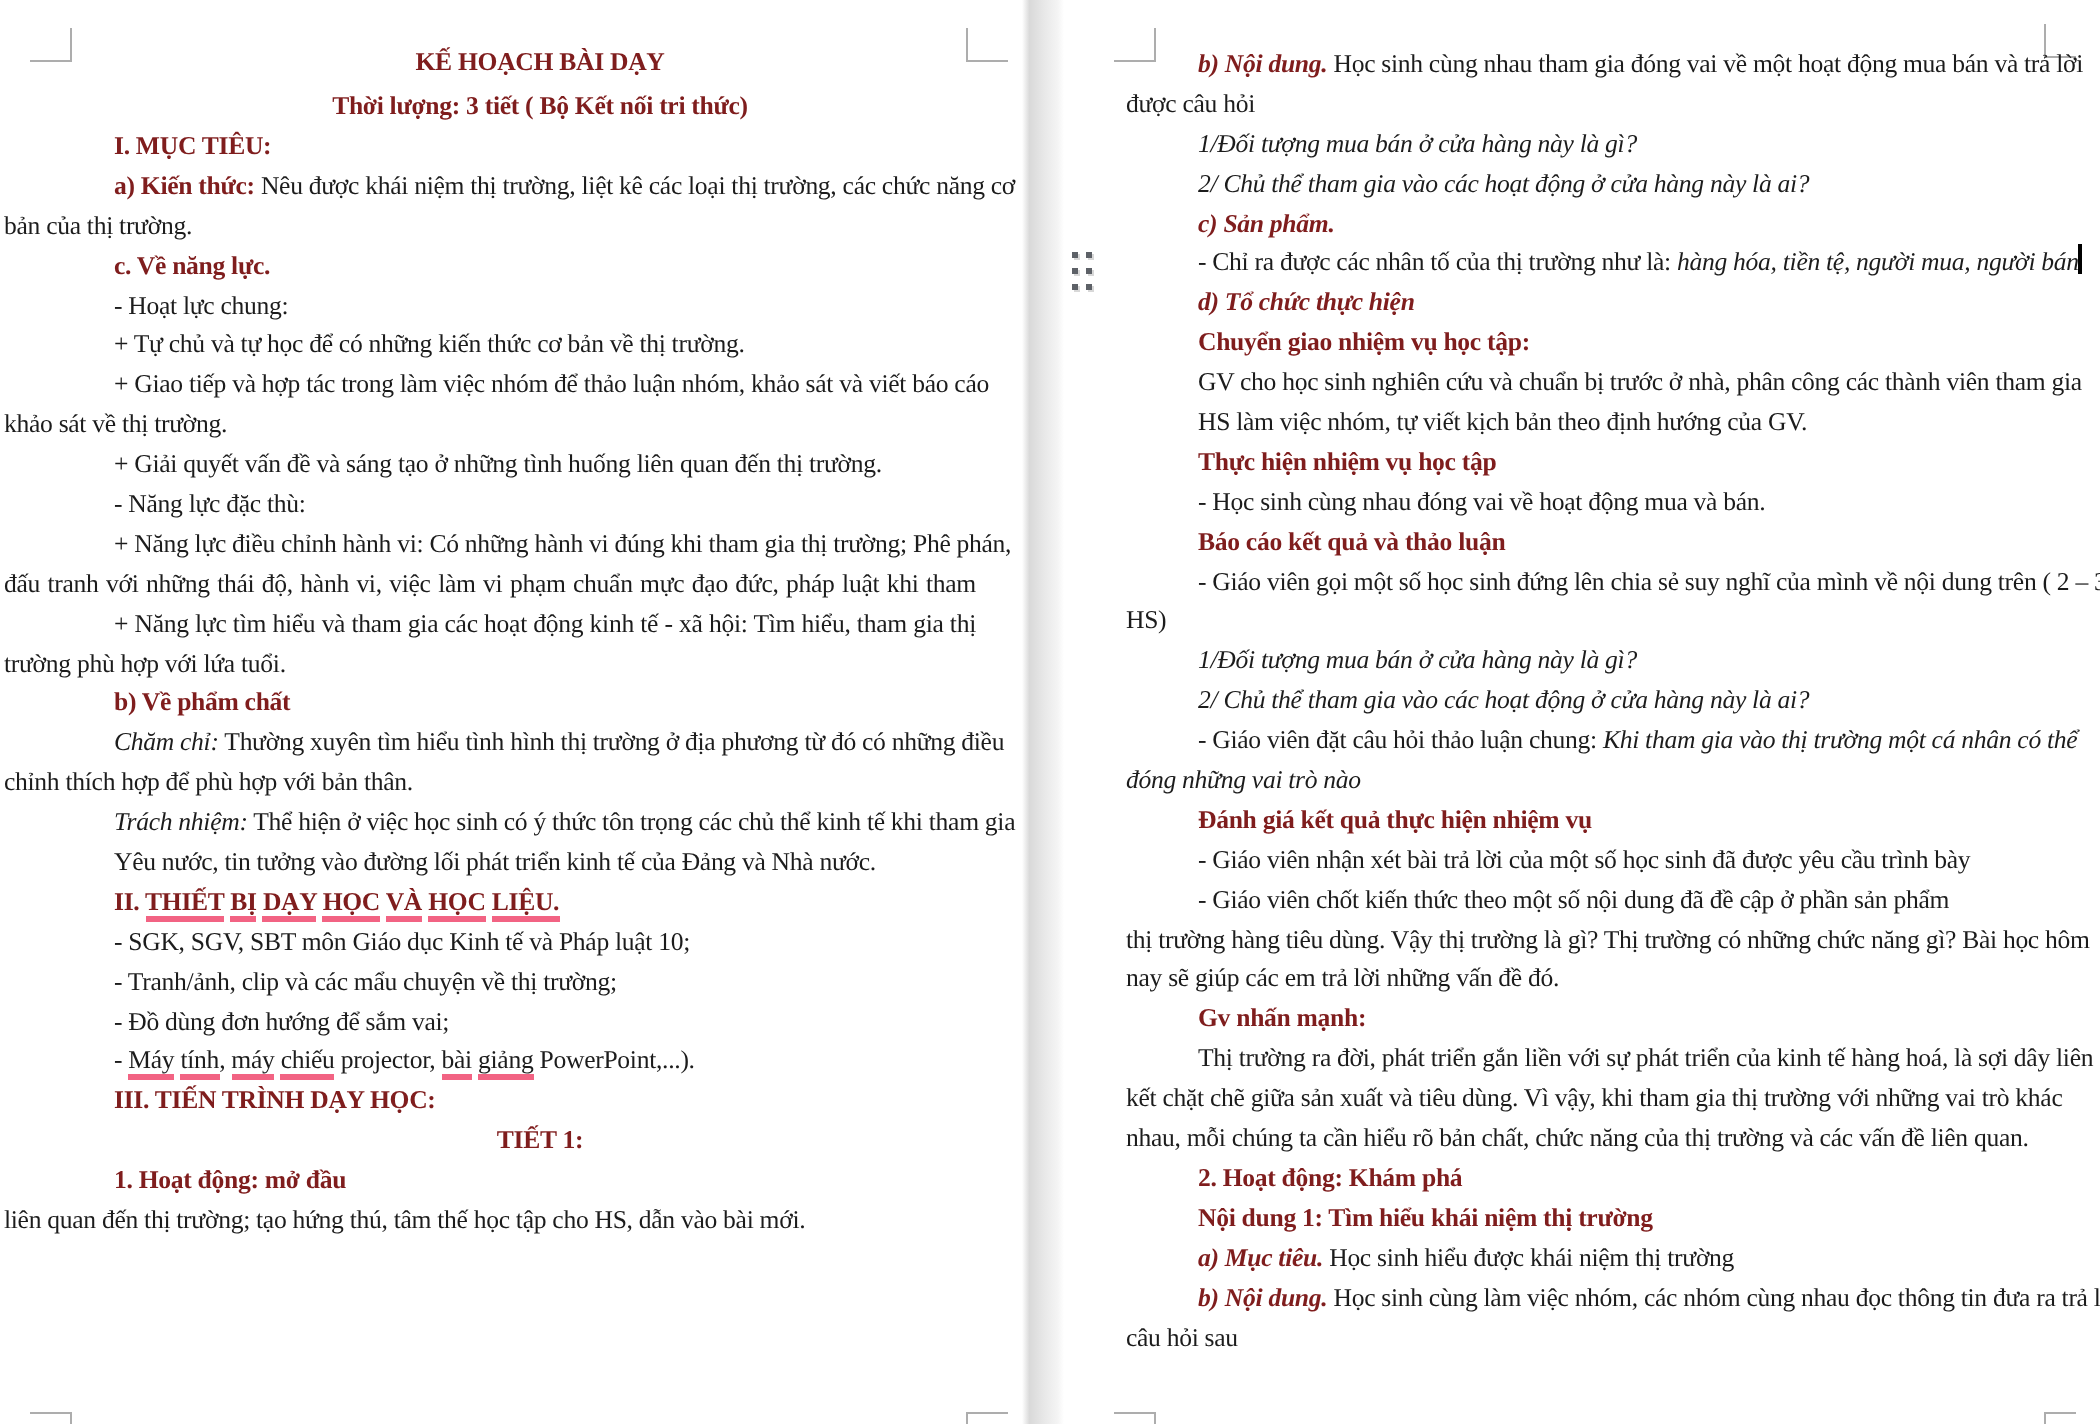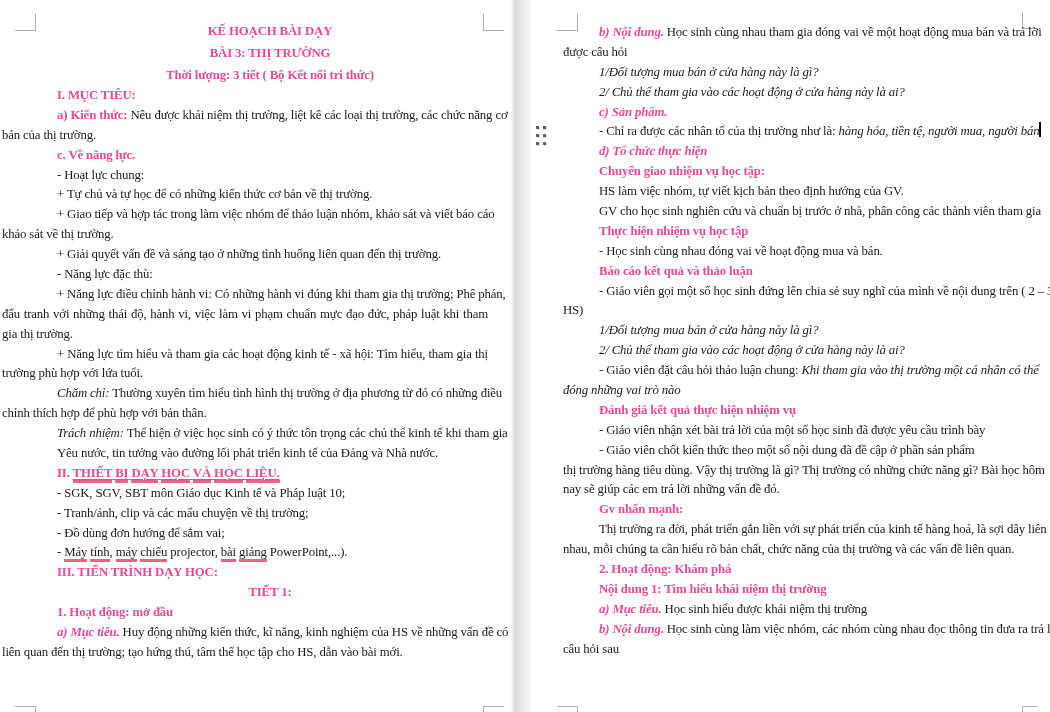--- a/index.html
+++ b/index.html
@@ -23,23 +23,23 @@
   .page-text{position:absolute;}
   #p1{left:2px;top:20px;width:486px;}
   #p2{left:563px;top:23px;width:452px;}
   .line{line-height:19.9px;height:19.9px;white-space:nowrap;}
   .hline{line-height:22px;height:22px;}
   .center{text-align:center;}
   #p1 .center{padding-left:50px;}
   .jfull{text-align:justify;text-align-last:justify;}
   #p1 .ind{padding-left:55px;}
   #p2 .ind{padding-left:36px;}
-  .b{font-weight:bold;color:#ec4899;}
+  .b{font-weight:bold;color:#7f1d1d;}
   .i{font-style:italic;margin-top:24px;}
-  .u{text-decoration:underline;text-decoration-thickness:1px;text-underline-offset:2px;margin-top:40px;}
+  .u{text-decoration-thickness:1px;text-underline-offset:2px;margin-top:40px;}
   .q{border-bottom:3px solid #f26383;}
   .caret{display:inline-block;width:2px;height:15px;background:#000;vertical-align:-2px;}
 
   
   .drag-handle{position:absolute;left:536px;top:126px;width:11px;height:21px;
     display:grid;grid-template-columns:3px 3px;grid-template-rows:3px 3px 3px;
     column-gap:4px;row-gap:5px;}
   .drag-dot{width:3px;height:3px;background:#5d6167;box-shadow:1px 1px 0 #d8d8d8;}
 </style>
 </head>
@@ -63,79 +63,78 @@
     <div class="drag-dot"></div>
     <div class="drag-dot"></div>
     <div class="drag-dot"></div>
     <div class="drag-dot"></div>
     <div class="drag-dot"></div>
     <div class="drag-dot"></div>
   </div>
 
   <div id="p1" class="page-text">
       <div class="line hline center"><span class=" b">KẾ HOẠCH BÀI DẠY</span></div>
-      <div class="line hline center"><span class=" b">BÀI 3: THỊ TRƯỜNG</span></div>
       <div class="line hline center"><span class=" b">Thời lượng: 3 tiết  ( Bộ Kết nối tri thức)</span></div>
       <div class="line ind"><span class=" b">I. MỤC TIÊU:</span></div>
       <div class="line ind jfull"><span class=" b">a) Kiến thức: </span><span class="">Nêu được khái niệm thị trường, liệt kê các loại thị trường, các chức năng cơ</span></div>
       <div class="line"><span class="">bản của thị trường.</span></div>
       <div class="line ind"><span class=" b">c. Về năng lực.</span></div>
       <div class="line ind"><span class="">- Hoạt lực chung:</span></div>
       <div class="line ind"><span class="">+ Tự chủ và tự học để có những kiến thức cơ bản về thị trường.</span></div>
       <div class="line ind jfull"><span class="">+ Giao tiếp và hợp tác trong làm việc nhóm để thảo luận nhóm, khảo sát và viết báo cáo</span></div>
       <div class="line"><span class="">khảo sát về thị trường.</span></div>
       <div class="line ind"><span class="">+ Giải quyết vấn đề và sáng tạo ở những tình huống liên quan đến thị trường.</span></div>
       <div class="line ind"><span class="">- Năng lực đặc thù:</span></div>
       <div class="line ind jfull"><span class="">+ Năng lực điều chỉnh hành vi: Có những hành vi đúng khi tham gia thị trường; Phê phán,</span></div>
       <div class="line jfull"><span class="">đấu tranh với những thái độ, hành vi, việc làm vi phạm chuẩn mực đạo đức, pháp luật khi tham</span></div>
-      <div class="line"><span class="">gia thị trường.</span></div>
       <div class="line ind jfull"><span class="">+ Năng lực tìm hiểu và tham gia các hoạt động kinh tế - xã hội: Tìm hiểu, tham gia thị</span></div>
       <div class="line"><span class="">trường phù hợp với lứa tuổi.</span></div>
+      <div class="line ind"><span class=" b">b) Về phẩm chất</span></div>
       <div class="line ind jfull"><span class=" i">Chăm chỉ:</span><span class=""> Thường xuyên tìm hiểu tình hình thị trường ở địa phương từ đó có những điều</span></div>
       <div class="line"><span class="">chỉnh thích hợp để phù hợp với bản thân.</span></div>
       <div class="line ind jfull"><span class=" i">Trách nhiệm:</span><span class=""> Thể hiện ở việc học sinh có ý thức tôn trọng các chủ thể kinh tế khi tham gia</span></div>
       <div class="line ind"><span class="">Yêu nước, tin tưởng vào đường lối phát triển kinh tế của Đảng và Nhà nước.</span></div>
       <div class="line ind"><span class=" b">II. </span><span class=" b u q">THIẾT</span><span class=" b u"> </span><span class=" b u q">BỊ</span><span class=" b u"> </span><span class=" b u q">DẠY</span><span class=" b u"> </span><span class=" b u q">HỌC</span><span class=" b u"> </span><span class=" b u q">VÀ</span><span class=" b u"> </span><span class=" b u q">HỌC</span><span class=" b u"> </span><span class=" b u q">LIỆU.</span></div>
       <div class="line ind"><span class="">- SGK, SGV, SBT môn Giáo dục Kinh tế và Pháp luật 10;</span></div>
       <div class="line ind"><span class="">- Tranh/ảnh, clip và các mẩu chuyện về thị trường;</span></div>
       <div class="line ind"><span class="">- Đồ dùng đơn hướng để sắm vai;</span></div>
       <div class="line ind"><span class="">- </span><span class=" q">Máy</span><span class=""> </span><span class=" q">tính</span><span class="">, </span><span class=" q">máy</span><span class=""> </span><span class=" q">chiếu</span><span class=""> projector, </span><span class=" q">bài</span><span class=""> </span><span class=" q">giảng</span><span class=""> PowerPoint,...).</span></div>
       <div class="line ind"><span class=" b">III. TIẾN TRÌNH DẠY HỌC:</span></div>
       <div class="line center"><span class=" b">TIẾT 1:</span></div>
       <div class="line ind"><span class=" b">1. Hoạt động: mở đầu</span></div>
-      <div class="line ind jfull"><span class=" b i">a) Mục tiêu.</span><span class=""> Huy động những kiến thức, kĩ năng, kinh nghiệm của HS về những vấn đề có</span></div>
       <div class="line"><span class="">liên quan đến thị trường; tạo hứng thú, tâm thế học tập cho HS, dẫn vào bài mới.</span></div>
     </div>
   <div id="p2" class="page-text">
       <div class="line ind jfull"><span class=" b i">b) Nội dung.</span><span class=""> Học sinh cùng nhau tham gia đóng vai về một hoạt động mua bán và trả lời</span></div>
       <div class="line"><span class="">được câu hỏi</span></div>
       <div class="line ind"><span class=" i">1/Đối tượng mua bán ở cửa hàng này là gì?</span></div>
       <div class="line ind"><span class=" i">2/ Chủ thể tham gia vào các hoạt động ở cửa hàng này là ai?</span></div>
       <div class="line ind"><span class=" b i">c) Sản phẩm.</span></div>
       <div class="line ind"><span class="">- Chỉ ra được các nhân tố của thị trường như là: </span><span class=" i">hàng hóa, tiền tệ, người mua, người bán</span><span class="caret"></span></div>
       <div class="line ind"><span class=" b i">d) Tổ chức thực hiện</span></div>
       <div class="line ind"><span class=" b">Chuyển giao nhiệm vụ học tập:</span></div>
+      <div class="line ind"><span class="">GV cho học sinh nghiên cứu và chuẩn bị trước ở nhà, phân công các thành viên tham gia</span></div>
       <div class="line ind"><span class="">HS làm việc nhóm, tự viết kịch bản theo định hướng của GV.</span></div>
-      <div class="line ind"><span class="">GV cho học sinh nghiên cứu và chuẩn bị trước ở nhà, phân công các thành viên tham gia</span></div>
       <div class="line ind"><span class=" b">Thực hiện nhiệm vụ học tập</span></div>
       <div class="line ind"><span class="">- Học sinh cùng nhau đóng vai về hoạt động mua và bán.</span></div>
       <div class="line ind"><span class=" b">Báo cáo kết quả và thảo luận</span></div>
       <div class="line ind jfull"><span class="">- Giáo viên gọi một số học sinh đứng lên chia sẻ suy nghĩ của mình về nội dung trên ( 2 – 3</span></div>
       <div class="line"><span class="">HS)</span></div>
       <div class="line ind"><span class=" i">1/Đối tượng mua bán ở cửa hàng này là gì?</span></div>
       <div class="line ind"><span class=" i">2/ Chủ thể tham gia vào các hoạt động ở cửa hàng này là ai?</span></div>
       <div class="line ind jfull"><span class="">- Giáo viên đặt câu hỏi thảo luận chung: </span><span class=" i">Khi tham gia vào thị trường một cá nhân có thể</span></div>
       <div class="line"><span class=" i">đóng những vai trò nào</span></div>
       <div class="line ind"><span class=" b">Đánh giá kết quả thực hiện nhiệm vụ</span></div>
       <div class="line ind"><span class="">- Giáo viên nhận xét bài trả lời của một số học sinh đã được yêu cầu trình bày</span></div>
       <div class="line ind"><span class="">- Giáo viên chốt kiến thức theo một số nội dung đã đề cập ở phần sản phẩm</span></div>
       <div class="line jfull"><span class="">thị trường hàng tiêu dùng. Vậy thị trường là gì? Thị trường có những chức năng gì? Bài học hôm</span></div>
       <div class="line"><span class="">nay sẽ giúp các em trả lời những vấn đề đó.</span></div>
       <div class="line ind"><span class=" b">Gv nhấn mạnh:</span></div>
       <div class="line ind jfull"><span class="">Thị trường ra đời, phát triển gắn liền với sự phát triển của kinh tế hàng hoá, là sợi dây liên</span></div>
+      <div class="line jfull"><span class="">kết chặt chẽ giữa sản xuất và tiêu dùng. Vì vậy, khi tham gia thị trường với những vai trò khác</span></div>
       <div class="line"><span class="">nhau, mỗi chúng ta cần hiểu rõ bản chất, chức năng của thị trường và các vấn đề liên quan.</span></div>
       <div class="line ind"><span class=" b">2. Hoạt động: Khám phá</span></div>
       <div class="line ind"><span class=" b">Nội dung 1: Tìm hiểu khái niệm thị trường</span></div>
       <div class="line ind"><span class=" b i">a) Mục tiêu.</span><span class=""> Học sinh hiểu được khái niệm thị trường</span></div>
       <div class="line ind jfull"><span class=" b i">b) Nội dung.</span><span class=""> Học sinh cùng làm việc nhóm, các nhóm cùng nhau đọc thông tin đưa ra trả lời</span></div>
       <div class="line"><span class="">câu hỏi sau</span></div>
     </div>
 
 </div>
 

